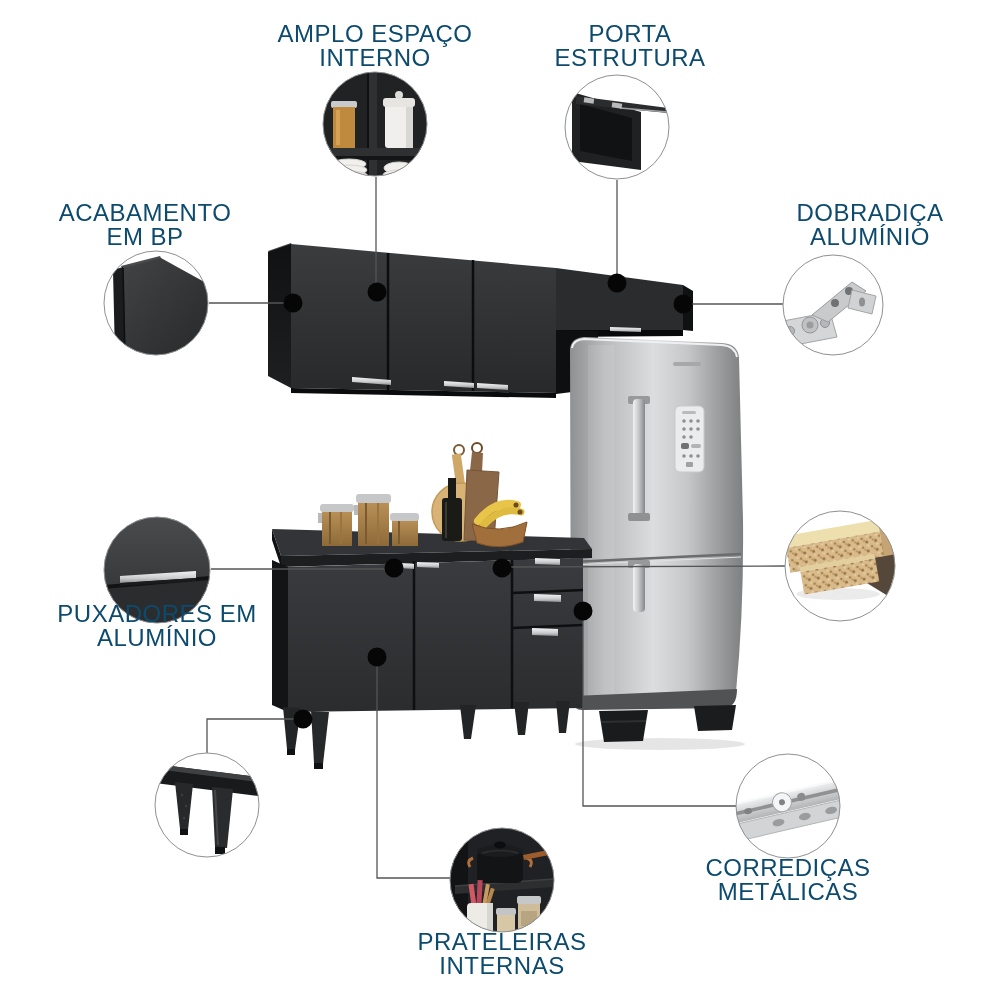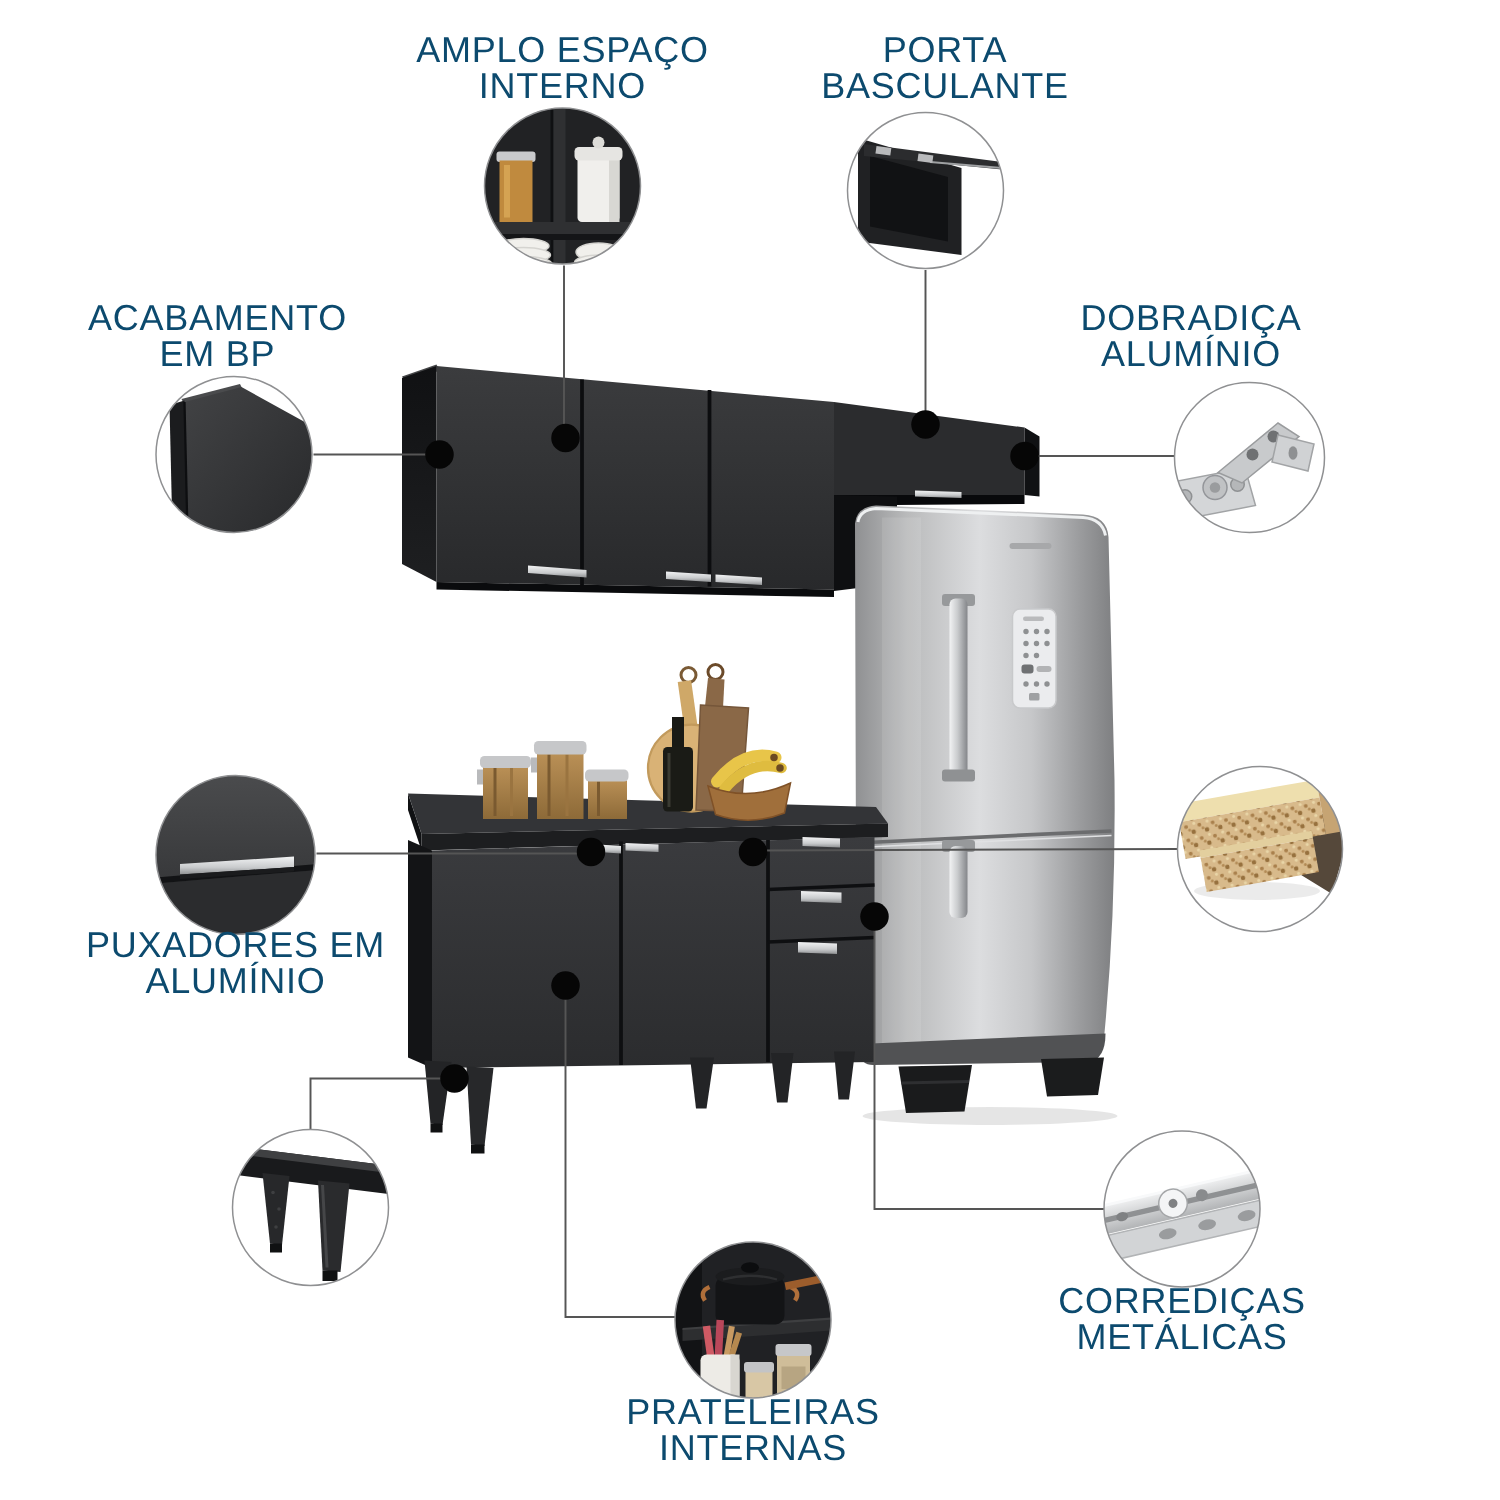--- a/index.html
+++ b/index.html
@@ -401,31 +401,31 @@
   </g>
   <circle cx="788" cy="806" r="52" fill="none" stroke="#8f9092" stroke-width="1"></circle>
 </svg>
 
 <div class="label" style="left:375px;top:22px">
   <span>AMPLO ESPAÇO</span>
   <span>INTERNO</span>
 </div>
 <div class="label" style="left:630px;top:22px">
   <span>PORTA</span>
-  <span>BASCULANTE</span>
+  <span>ESTRUTURA</span>
 </div>
 <div class="label" style="left:145px;top:201px">
   <span>ACABAMENTO</span>
   <span>EM BP</span>
 </div>
-<div class="label" style="left:794px;top:201px">
+<div class="label" style="left:870px;top:201px">
   <span>DOBRADIÇA</span>
   <span>ALUMÍNIO</span>
 </div>
-<div class="label" style="left:157px;top:619px">
+<div class="label" style="left:157px;top:602px">
   <span>PUXADORES EM</span>
   <span>ALUMÍNIO</span>
 </div>
 <div class="label" style="left:207px;top:855px">
 </div>
 <div class="label" style="left:788px;top:856px">
   <span>CORREDIÇAS</span>
   <span>METÁLICAS</span>
 </div>
 <div class="label" style="left:502px;top:930px">

